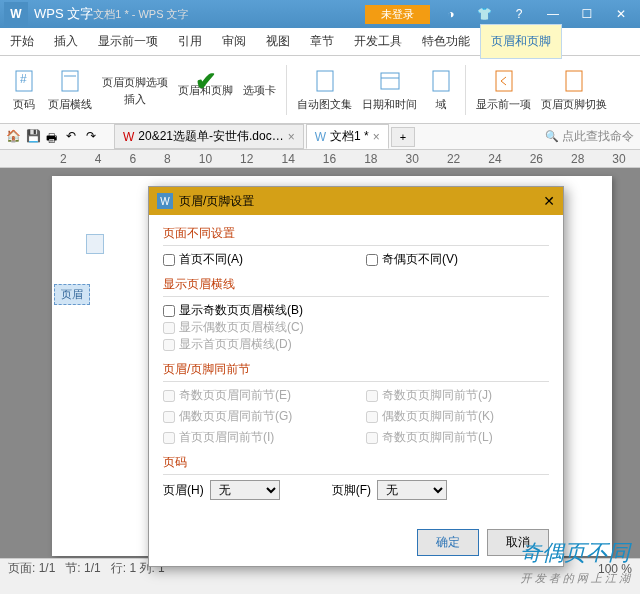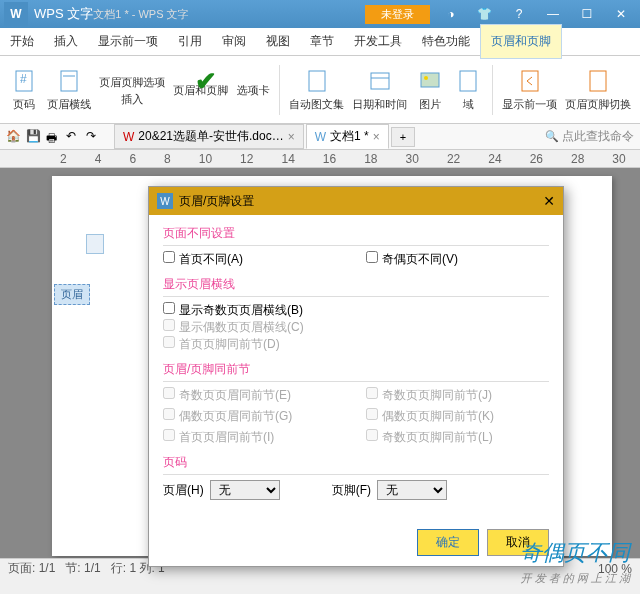--- a/index.html
+++ b/index.html
@@ -34,28 +34,28 @@
 .page{background:#fff;width:560px;margin:8px 0 0 12px;height:380px;box-shadow:2px 2px 6px rgba(0,0,0,.3)}
 .hf-marker{position:absolute;left:54px;top:284px;padding:2px 6px;background:#d0e4f5;border:1px dashed #6699cc;color:#336699;font-size:11px}
 .doc-icon-small{position:absolute;left:86px;top:234px;width:18px;height:20px;background:#e8f0f8;border:1px solid #a0c4e0}
 .dialog{position:absolute;left:148px;top:186px;width:416px;background:#fff;border:1px solid #999;box-shadow:3px 3px 12px rgba(0,0,0,.4);z-index:10}
 .dlg-title{height:28px;background:#d4a017;display:flex;align-items:center;padding:0 8px;color:#000}
 .dlg-title-icon{width:16px;height:16px;background:#4a8fc4;color:#fff;display:flex;align-items:center;justify-content:center;font-size:10px;margin-right:6px}
 .dlg-title-text{flex:1;font-size:12px}
 .dlg-close{cursor:pointer;font-size:14px}
 .dlg-body{padding:10px 14px}
 .dlg-section{margin-bottom:8px}
-.dlg-sec-title{font-size:12px;color:#ec4899;margin-bottom:5px;border-bottom:1px solid #ddd;padding-bottom:3px}
+.dlg-sec-title{font-size:12px;color:#c2410c;margin-bottom:5px;border-bottom:1px solid #ddd;padding-bottom:3px}
 .dlg-row{display:flex;gap:20px;margin:4px 0}
-.chk{display:flex;align-items:flex-start;gap:4px;cursor:pointer}
+.chk{display:flex;align-items:center;gap:4px;cursor:pointer}
 .chk input{width:12px;height:12px}
 .chk.disabled{color:#aaa}
 .dlg-row-half{width:48%}
 .dlg-footer{display:flex;justify-content:flex-end;gap:8px;padding:10px 14px;border-top:1px solid transparent}
-.dlg-btn{padding:4px 18px;border:1px solid #999;background:#fde047;cursor:pointer}
+.dlg-btn{padding:4px 18px;border:1px solid #999;background:#e5e5e5;cursor:pointer}
 .dlg-btn.primary{border:1px solid #2e75b6;color:#2e75b6}
 .sel-row{display:flex;align-items:center;gap:6px;margin-top:4px}
 select{border:1px solid #999;padding:1px 4px;width:70px;height:20px}
 .statusbar{position:absolute;bottom:16px;left:0;right:0;height:20px;background:#f0f0f0;border-top:1px solid #ccc;display:flex;align-items:center;padding:0 8px;font-size:11px;color:#555;gap:10px}
 .watermark{position:absolute;right:10px;bottom:26px;font-size:22px;color:#1a8cc4;font-style:italic;z-index:20}
 .watermark-sub{position:absolute;right:10px;bottom:8px;font-size:11px;color:#888;font-style:italic;z-index:20}
 svg{display:block}
 </style>
 </head>
 <body>
@@ -127,29 +127,20 @@
       <div class="ribbon-label">自动图文集</div>
     </div>
   <div class="ribbon-btn">
       <div class="ribbon-icon">
         <svg width="24" height="24">
           <rect x="3" y="4" width="18" height="16" fill="none" stroke="#5a9fd4"></rect>
           <line x1="3" y1="9" x2="21" y2="9" stroke="#5a9fd4"></line>
         </svg>
       </div>
       <div class="ribbon-label">日期和时间</div>
-    </div>
-  <div class="ribbon-btn">
-      <div class="ribbon-icon">
-        <svg width="24" height="24">
-          <rect x="3" y="4" width="18" height="14" fill="#c8e0c8" stroke="#5a9fd4"></rect>
-          <circle cx="8" cy="9" r="2" fill="#f4d000"></circle>
-        </svg>
-      </div>
-      <div class="ribbon-label">图片</div>
     </div>
   <div class="ribbon-btn">
       <div class="ribbon-icon">
         <svg width="24" height="24">
           <rect x="4" y="2" width="16" height="20" fill="none" stroke="#5a9fd4"></rect>
         </svg>
       </div>
       <div class="ribbon-label">域</div>
     </div>
   <div class="ribbon-sep"></div>
@@ -245,21 +236,21 @@
       <label class="chk">
           <input type="checkbox" style="">
           <span>显示奇数页页眉横线(B)</span>
         </label>
       <label class="chk disabled">
           <input type="checkbox" disabled="" style="">
           <span>显示偶数页页眉横线(C)</span>
         </label>
       <label class="chk disabled">
           <input type="checkbox" disabled="" style="">
-          <span>首页页脚同前节(D)</span>
+          <span>显示首页页眉横线(D)</span>
         </label>
     </div>
     <div class="dlg-section">
       <div class="dlg-sec-title">页眉/页脚同前节</div>
       <div class="dlg-row">
         <label class="chk disabled dlg-row-half">
             <input type="checkbox" disabled="" style="">
             <span>奇数页页眉同前节(E)</span>
           </label>
         <label class="chk disabled dlg-row-half">

